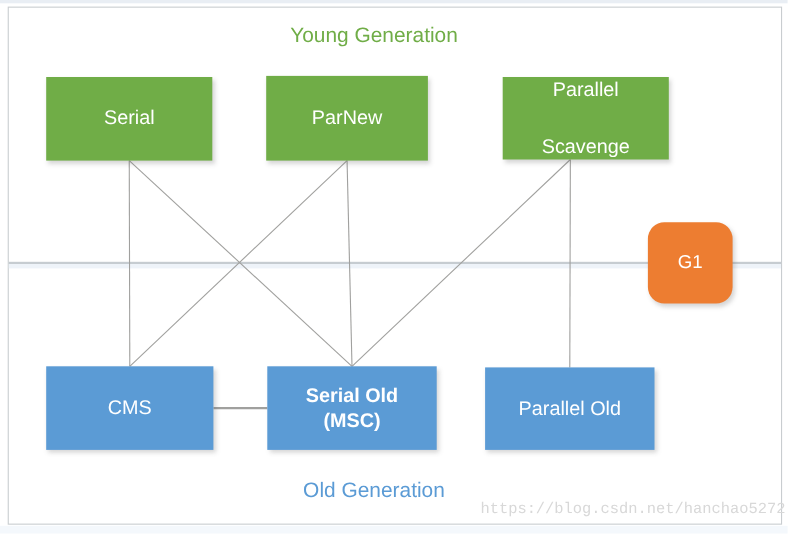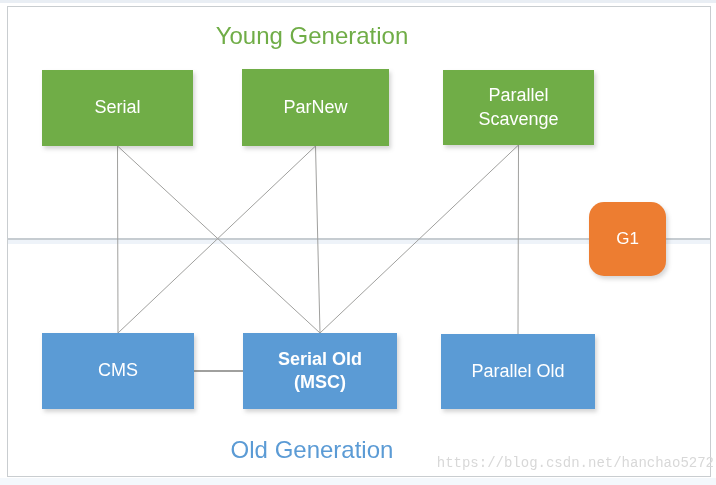--- a/index.html
+++ b/index.html
@@ -21,28 +21,28 @@
     position:absolute;z-index:3;display:flex;flex-direction:column;
     align-items:center;justify-content:center;text-align:center;
     color:#ffffff;font-size:18px;line-height:1.28;
     box-shadow:2px 3px 4px rgba(90,90,90,0.25);
   }
   .node.young{background:#70ad47;}
   .node.old{background:#5b9bd5;}
   .node.g1{background:#ed7d31;font-size:17px;border-radius:15px;}
   .node-serial{left:42px;top:70px;width:151px;height:76px;}
   .node-parnew{left:242px;top:69px;width:147px;height:77px;}
-  .node-parallel-scavenge{left:443px;top:70px;width:151px;height:75px;}
+  .node-parallel-scavenge{left:457px;top:70px;width:151px;height:75px;justify-content:space-between;}
   .node-g1{left:589px;top:202px;width:77px;height:74px;}
   .node-cms{left:42px;top:333px;width:152px;height:76px;}
   .node-serial-old{left:243px;top:333px;width:154px;height:76px;font-weight:bold;}
   .node-parallel-old{left:441px;top:334px;width:154px;height:75px;text-align:center;}
   .section-title{
     position:absolute;left:0;width:624px;text-align:center;
-    font-size:24px;z-index:4;
+    font-size:19px;z-index:4;padding-left:28px;
   }
   .young-title{top:22px;color:#70ad47;}
   .old-title{top:436px;color:#5b9bd5;}
   .watermark{
     position:absolute;top:455px;right:2px;z-index:5;
     font-family:"Liberation Mono","DejaVu Sans Mono",monospace;
     font-size:14px;color:#d8d8d8;white-space:nowrap;
   }
 </style>
 </head>

